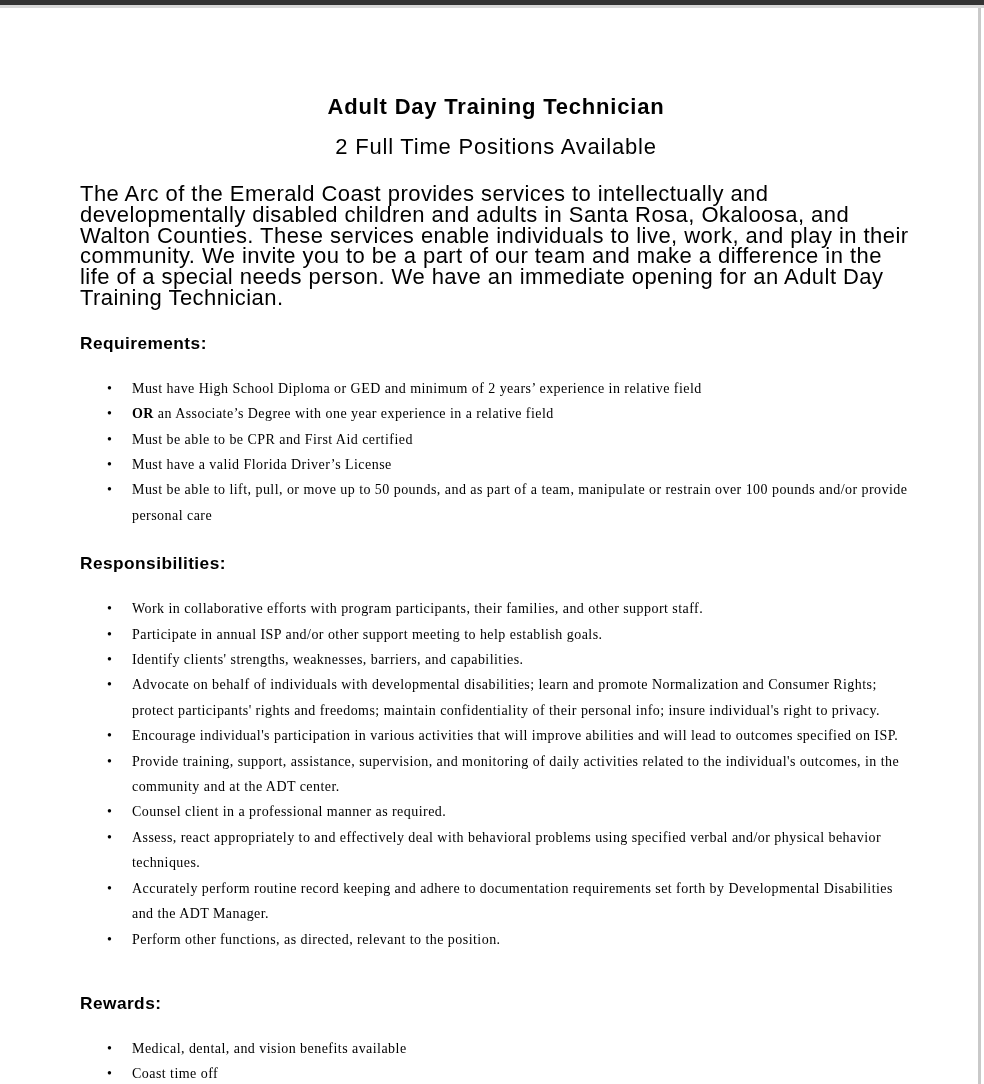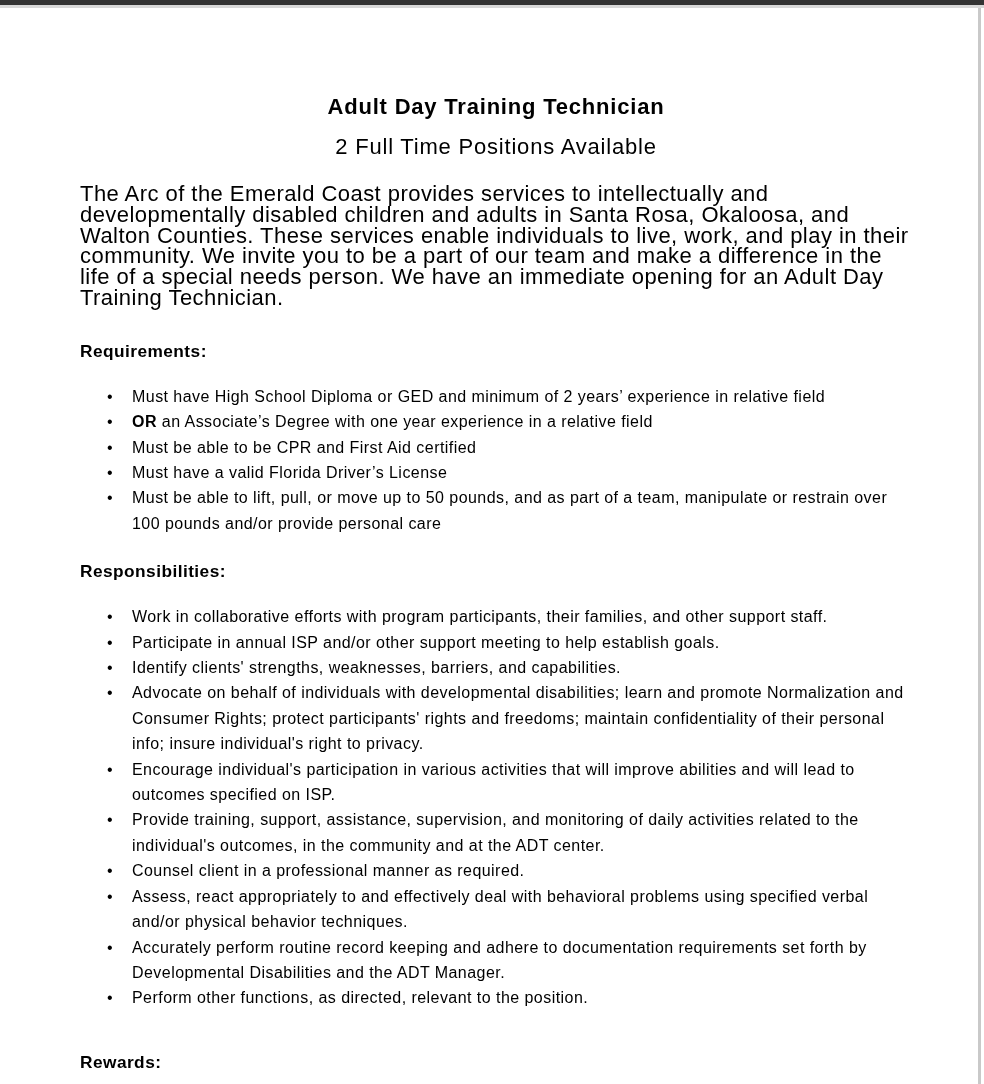--- a/index.html
+++ b/index.html
@@ -35,27 +35,27 @@
     text-align: center; letter-spacing: 0.8px;
   }
   p.intro {
     margin: 26px 0 0; font-size: 22px; line-height: 20.8px;
     letter-spacing: 0.45px;
   }
   .doc-section h3 {
     margin: 25px 0 0; font-size: 17.3px; line-height: 21px; font-weight: bold;
     letter-spacing: 0.45px;
   }
-  .doc-section:first-child h3 { margin-top: 32px; }
+  .doc-section:first-child h3 { margin-top: 24px; }
   .doc-section:last-child h3 { margin-top: 41px; }
   .doc-section ul { margin: 22px 0 0; padding: 0; list-style: none; }
   .doc-section:last-child ul { }
   .doc-section li {
     position: relative; padding-left: 52px;
-    font-size: 16px; line-height: 25.4px; letter-spacing: 0.45px;
+    font-size: 14px; line-height: 25.4px; letter-spacing: 0.45px; font-family: Liberation Serif, serif;
   }
   .doc-section li::before {
     content: "\2022";
     position: absolute; left: 27px; top: 0;
   }
   .doc-section li b { font-weight: bold; }
 </style>
 </head>
 <body>
 

